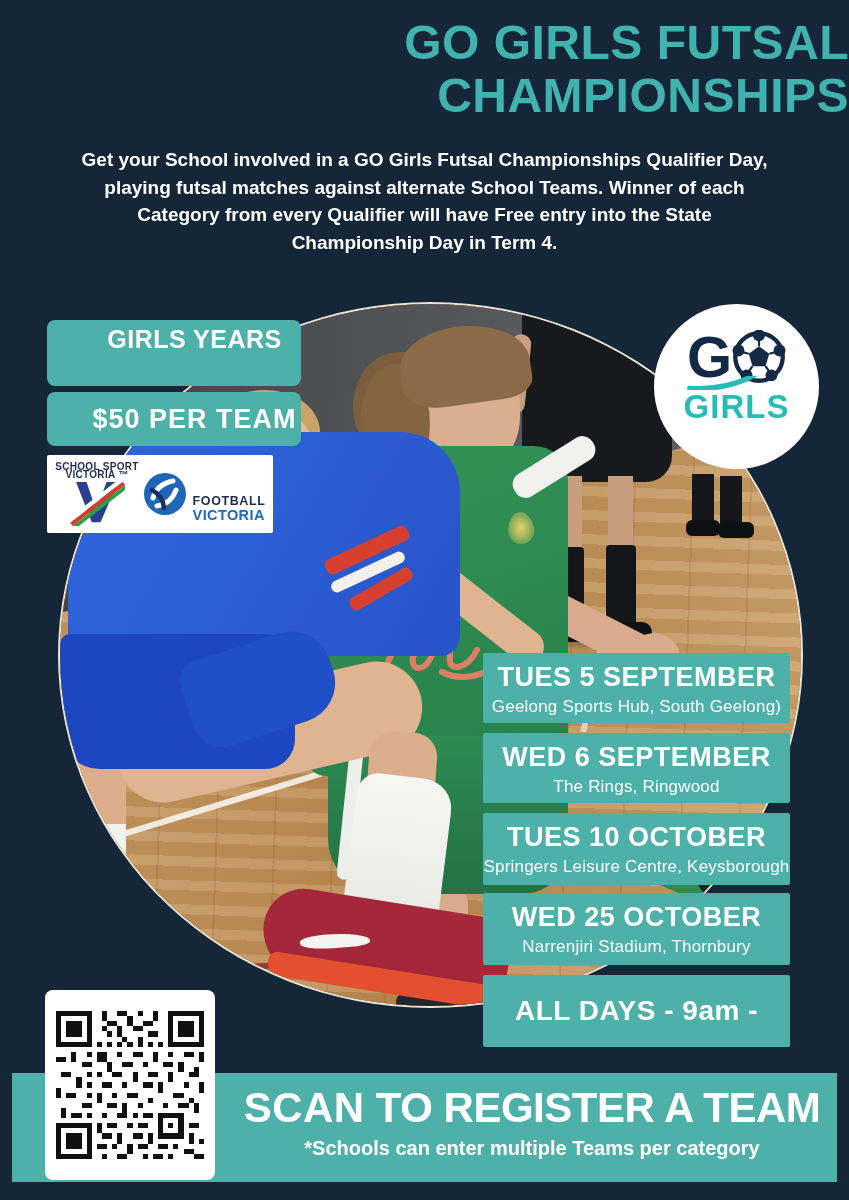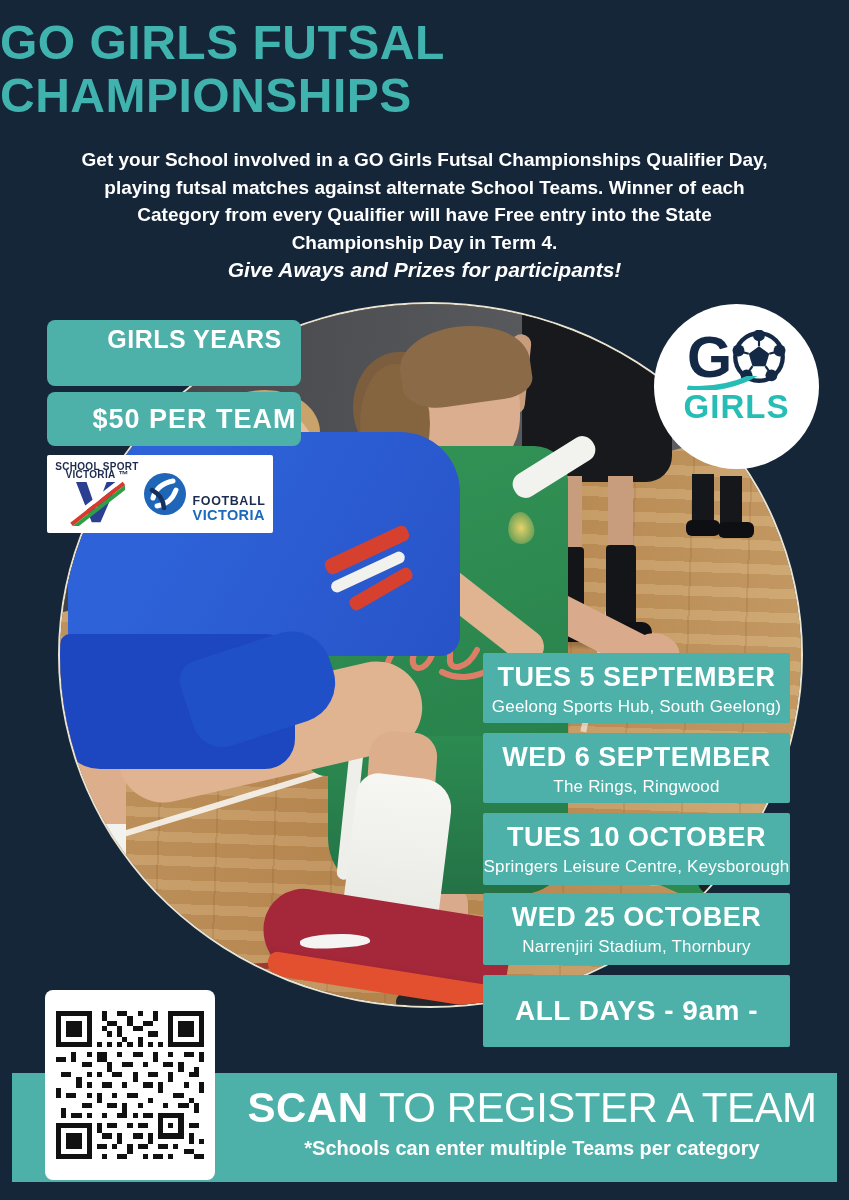--- a/index.html
+++ b/index.html
@@ -8,22 +8,22 @@
     --title-teal:#41B3AE;
     --logo-navy:#132946;
     --girls-teal:#25BDB5;
     --white:#ffffff;
   }
   *{margin:0;padding:0;box-sizing:border-box;}
   body{background:#000;font-family:"Liberation Sans",sans-serif;}
   .poster{position:relative;width:849px;height:1200px;background:var(--navy);overflow:hidden;margin:0 auto;}
 
   
-  .title{position:absolute;top:16px;left:0;right:0;text-align:left;color:var(--title-teal);
-         font-weight:800;font-size:48px;line-height:53px;letter-spacing:.5px;}
+  .title{position:absolute;top:16px;left:0;right:0;text-align:right;color:var(--title-teal);
+         font-weight:800;font-size:48px;line-height:53px;letter-spacing:.5px;padding-left:32px;}
   .intro{position:absolute;top:146px;left:30px;right:30px;text-align:center;color:#fff;
          font-weight:700;font-size:19px;line-height:27.5px;}
   .tagline{position:absolute;top:258px;left:0;right:0;text-align:center;color:#fff;
          font-weight:700;font-style:italic;font-size:21px;}
 
   
   .photo{position:absolute;left:58px;top:302px;width:745px;height:706px;border-radius:50%;
          border:2px solid #e9e3d2;overflow:hidden;z-index:1;background:#5a5c60;}
   .photo *{position:absolute;}
   .floor{inset:0;z-index:1;background:
@@ -130,41 +130,40 @@
   .sched-4{top:893px;height:72px;}
   .sched-hours{top:975px;height:72px;line-height:72px;font-size:28px;font-weight:800;letter-spacing:.5px;}
 
   .qr{position:absolute;left:45px;top:990px;width:170px;height:190px;background:#fff;border-radius:8px;
       z-index:7;padding:11px;}
   .qr svg{width:100%;height:100%;}
 
   .footer{position:absolute;left:12px;top:1073px;width:825px;height:109px;background:var(--teal);z-index:6;}
   .cta{position:absolute;left:225px;right:10px;top:12px;text-align:center;color:#fff;font-size:42px;line-height:46px;}
   .cta-bold{font-weight:900;letter-spacing:.5px;}
-  .cta-rest{font-weight:400;letter-spacing:-.5px;}
+  .cta-rest{font-weight:700;letter-spacing:-.5px;}
   .note{position:absolute;left:225px;right:10px;top:64px;text-align:center;color:#fff;font-size:20px;font-weight:600;}
 </style>
 </head>
 <body>
 
 <div class="poster">
 
   <div class="title">
     <div>GO GIRLS FUTSAL</div>
     <div>CHAMPIONSHIPS</div>
   </div>
 
   <div class="intro">
     <div>Get your School involved in a GO Girls Futsal Championships Qualifier Day,</div>
     <div>playing futsal matches against alternate School Teams. Winner of each</div>
     <div>Category from every Qualifier will have Free entry into the State</div>
     <div>Championship Day in Term 4.</div>
   </div>
 
-  <div class="tagline">Give Aways and Prizes for participants!</div>
 
   <div class="photo">
     <div class="floor"></div>
     <div class="wall"></div>
     <div class="line-white-1"></div>
     <div class="line-white-2"></div>
     <div class="line-red"></div>
 
     <div class="ref-shadow"></div>
     <div class="ref-torso"></div>

